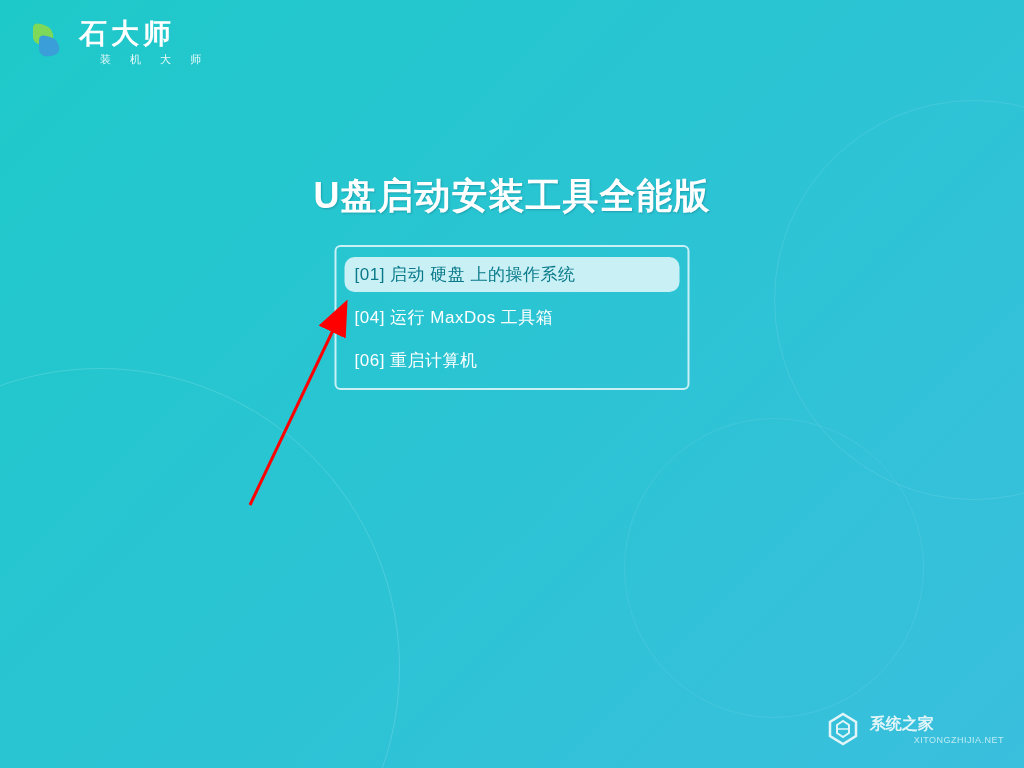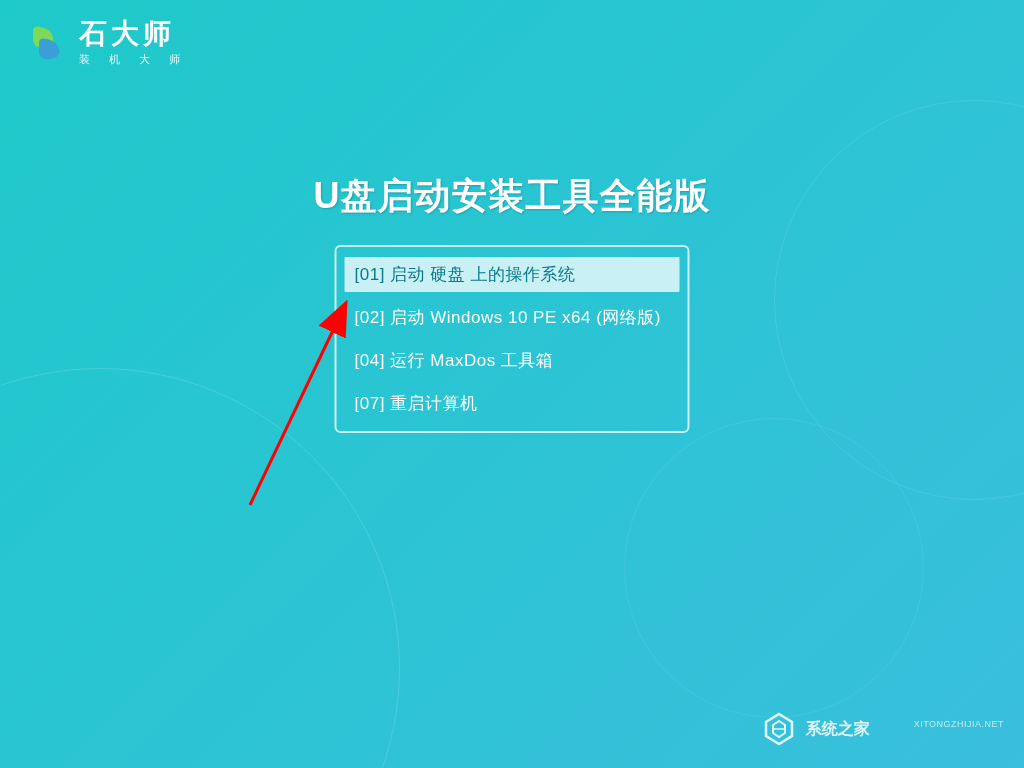--- a/index.html
+++ b/index.html
@@ -47,21 +47,21 @@
       bottom: 50px;
       right: 100px;
     }
     
     
     .logo-container {
       position: absolute;
       top: 20px;
       left: 25px;
       display: flex;
-      align-items: center;
+      align-items: flex-start;
       gap: 12px;
     }
     
     .logo-icon {
       width: 42px;
       height: 42px;
       position: relative;
     }
     
     .logo-text {
@@ -75,20 +75,21 @@
       font-weight: bold;
       letter-spacing: 4px;
       line-height: 1;
     }
     
     .logo-subtitle {
       color: rgba(255,255,255,0.9);
       font-size: 11px;
       letter-spacing: 8px;
       margin-top: 4px;
+      margin-left: 21px;
     }
     
     
     .main-title {
       position: absolute;
       top: 172px;
       left: 50%;
       transform: translateX(-50%);
       color: #ffffff;
       font-size: 36px;
@@ -119,21 +120,21 @@
       letter-spacing: 0.5px;
     }
     
     .menu-item:last-child {
       margin-bottom: 0;
     }
     
     .menu-item.selected {
       background: #c8f0f5;
       color: #0a7a8a;
-      border-radius: 1px;
+      border-radius: 10px;
     }
     
     
     .arrow-annotation {
       position: absolute;
       top: 295px;
       left: 230px;
       pointer-events: none;
     }
     
@@ -148,21 +149,21 @@
       opacity: 0.85;
     }
     
     .watermark-icon {
       width: 38px;
       height: 38px;
     }
     
     .watermark-text {
       display: flex;
-      flex-direction: row;
+      flex-direction: column;
     }
     
     .watermark-title {
       color: #ffffff;
       font-size: 16px;
       font-weight: bold;
     }
     
     .watermark-url {
       color: rgba(255,255,255,0.8);
@@ -188,23 +189,22 @@
   <div class="logo-text">
     <div class="logo-title">石大师</div>
     <div class="logo-subtitle">装 机 大 师</div>
   </div>
 </div>
 
 <div class="main-title">U盘启动安装工具全能版</div>
 
 <div class="boot-menu">
   <div class="menu-item selected">[01] 启动 硬盘 上的操作系统</div>
-  <div class="menu-item">[02] 启动 Windows 10 PE x64 (网络版)</div>
   <div class="menu-item">[04] 运行 MaxDos 工具箱</div>
-  <div class="menu-item">[07] 重启计算机</div>
+  <div class="menu-item">[06] 重启计算机</div>
 </div>
 
 <div class="arrow-annotation">
   <svg width="130" height="220">
     <defs>
       <marker id="arrowhead" markerWidth="12" markerHeight="12" refX="10" refY="5" orient="auto">
         <polygon points="0 0, 12 5, 0 10" fill="#ff0000"></polygon>
       </marker>
     </defs>
     <line x1="20" y1="210" x2="115" y2="10" stroke="#ff0000" stroke-width="3" marker-end="url(#arrowhead)"></line>

